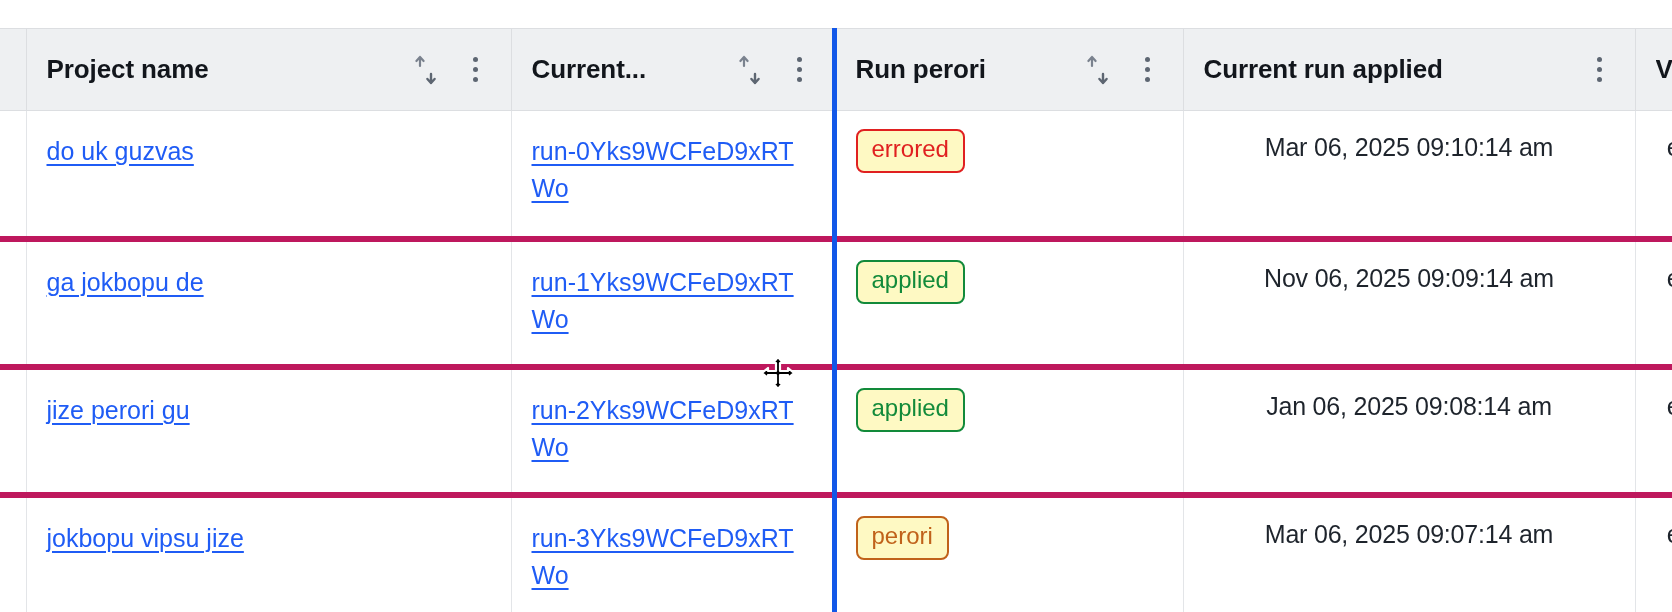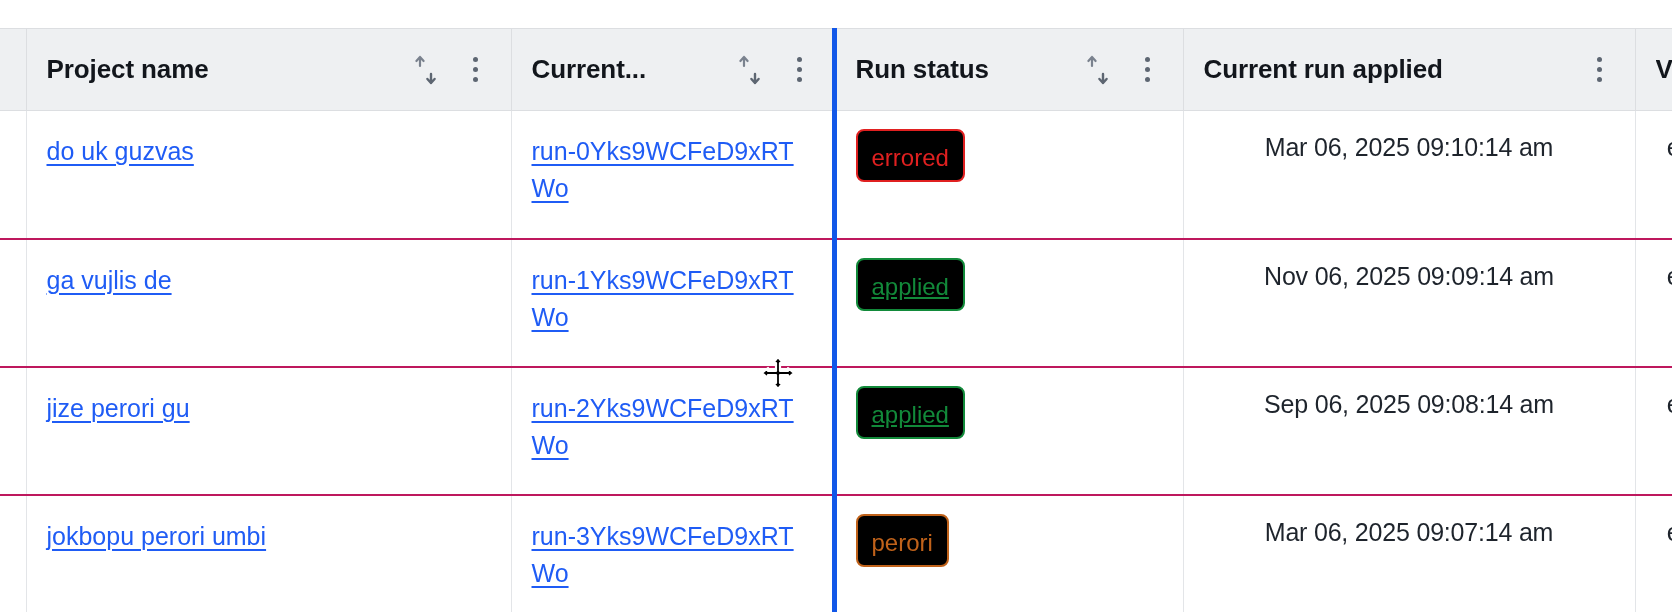--- a/index.html
+++ b/index.html
@@ -111,21 +111,21 @@
     display: block;
     width: 5px;
     height: 5px;
     border-radius: 50%;
     background: #5d6672;
   }
 
   
   tbody td {
     background: #ffffff;
-    border-bottom: 2px solid #be185d;
+    border-bottom: 6px solid #be185d;
     border-right: 1px solid #e3e5e8;
     height: 128px;
     padding: 22px 20px;
     vertical-align: top;
     font-size: 25px;
     color: #1e242c;
     overflow: hidden;
     margin-top: 24px;
   }
 
@@ -153,30 +153,30 @@
     word-break: break-all;
     display: inline;
     cursor: pointer;
   }
 
   a.cell-link.nowrap { word-break: normal; white-space: nowrap; }
 
   
   .badge {
     display: inline-block;
-    padding: 13px 14px 8px;
+    padding: 4px 14px 8px;
     border-radius: 8px;
     border: 2px solid currentColor;
     font-size: 24px;
     line-height: 28px;
-    background: #000000;
+    background: #fef9c3;
     white-space: nowrap;
   }
   .badge.errored { color: #e02020; }
-  .badge.applied { color: #128a3a; text-decoration: underline; }
+  .badge.applied { color: #128a3a; }
   .badge.planned { color: #c0621a; }
 
   
   .resize-line {
     position: absolute;
     top: 28px;
     width: 5px;
     height: 584px;
     background: #1257e8;
     z-index: 40;
@@ -244,21 +244,21 @@
               <span class="kebab">
                 <i></i>
                 <i></i>
                 <i></i>
               </span>
             </div>
           </th>
 
           <th>
             <div class="th-inner">
-              <span class="th-label">Run status</span>
+              <span class="th-label">Run perori</span>
               <span class="th-spacer"></span>
               <span class="sort-icon">
                 <svg width="26" height="32" viewBox="0 0 26 32" fill="none">
                   <path d="M7 12 V3 M7 3 L3.4 7 M7 3 L10.6 7" stroke="#7a828e" stroke-width="2.2" stroke-linecap="round" stroke-linejoin="round"></path>
                   <path d="M18 20 V29 M18 29 L14.4 25 M18 29 L21.6 25" stroke="#5d6672" stroke-width="2.4" stroke-linecap="round" stroke-linejoin="round"></path>
                 </svg>
               </span>
               <span class="kebab">
                 <i></i>
                 <i></i>
@@ -301,21 +301,21 @@
           <td class="cell-status">
             <span class="badge errored" style="color: rgb(224, 32, 32);">errored</span>
           </td>
           <td class="cell-plain">Mar 06, 2025 09:10:14 am</td>
           <td class="cell-plain">e</td>
         </tr>
 
         <tr>
           <td class="gutter"></td>
           <td>
-            <a class="cell-link nowrap" href="#">ga vujlis de</a>
+            <a class="cell-link nowrap" href="#">ga jokbopu de</a>
           </td>
           <td>
             <a class="cell-link" href="#">run-1Yks9WCFeD9xRTWo</a>
           </td>
           <td class="cell-status">
             <span class="badge applied" style="color: rgb(18, 138, 58);">applied</span>
           </td>
           <td class="cell-plain">Nov 06, 2025 09:09:14 am</td>
           <td class="cell-plain">e</td>
         </tr>
@@ -324,28 +324,28 @@
           <td class="gutter"></td>
           <td>
             <a class="cell-link nowrap" href="#">jize perori gu</a>
           </td>
           <td>
             <a class="cell-link" href="#">run-2Yks9WCFeD9xRTWo</a>
           </td>
           <td class="cell-status">
             <span class="badge applied" style="color: rgb(18, 138, 58);">applied</span>
           </td>
-          <td class="cell-plain">Sep 06, 2025 09:08:14 am</td>
+          <td class="cell-plain">Jan 06, 2025 09:08:14 am</td>
           <td class="cell-plain">e</td>
         </tr>
 
         <tr>
           <td class="gutter"></td>
           <td>
-            <a class="cell-link nowrap" href="#">jokbopu perori umbi</a>
+            <a class="cell-link nowrap" href="#">jokbopu vipsu jize</a>
           </td>
           <td>
             <a class="cell-link" href="#">run-3Yks9WCFeD9xRTWo</a>
           </td>
           <td class="cell-status">
             <span class="badge planned" style="color: rgb(192, 98, 26);">perori</span>
           </td>
           <td class="cell-plain">Mar 06, 2025 09:07:14 am</td>
           <td class="cell-plain">e</td>
         </tr>

